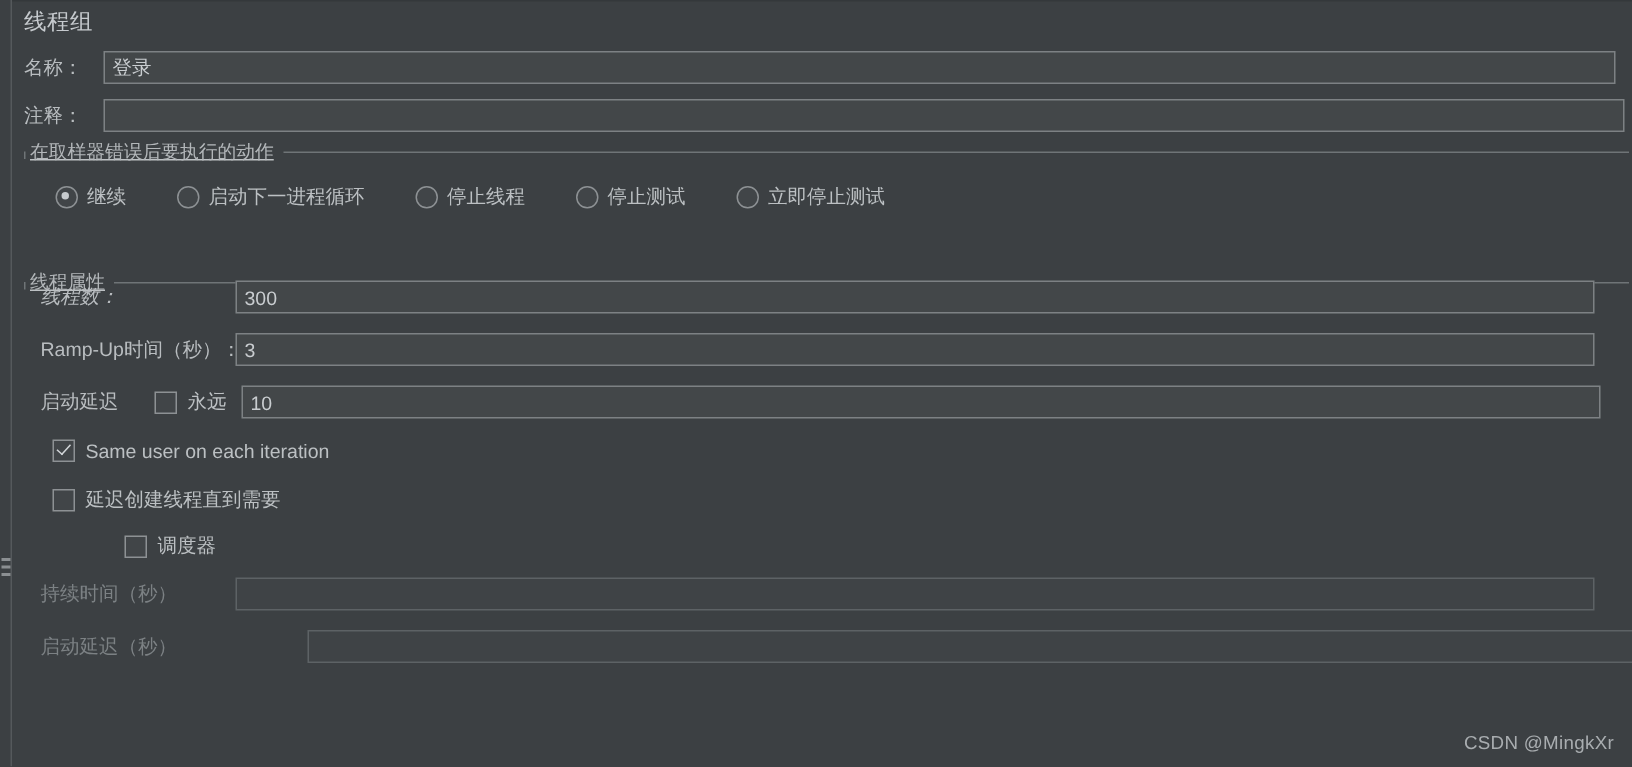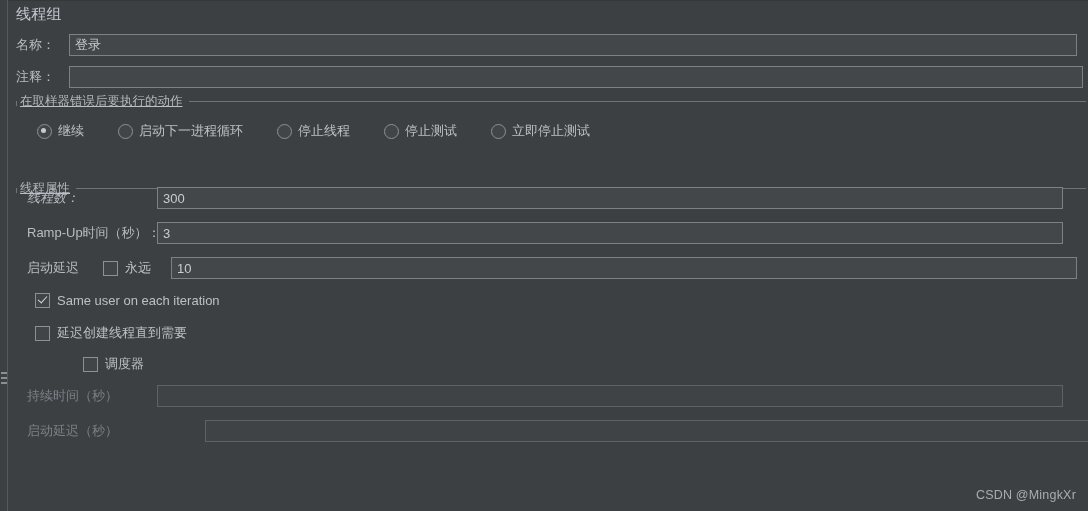--- a/index.html
+++ b/index.html
@@ -276,21 +276,21 @@
       <input class="field" style="width: 906px;" value="300">
     </div>
 
     <div class="row" style="left:18px; top:221px;">
       <span class="lbl" style="width:130px;">Ramp-Up时间（秒）：</span>
       <input class="field" style="width: 906px;" value="3">
     </div>
 
     <div class="row" style="left:18px; top:256px;">
       <span class="lbl" style="width:76px;">启动延迟</span>
-      <span class="check-item" style="position:relative; margin-right:20px;">
+      <span class="check-item" style="position:relative; margin-right:10px;">
         <span class="check-mark"></span>
         <span class="check-label">永远</span>
       </span>
       <input class="field" style="width: 906px;" value="10">
     </div>
 
     <div class="check-item checked" style="left:26px; top:292px;">
       <span class="check-mark"></span>
       <span class="check-label">Same user on each iteration</span>
     </div>

